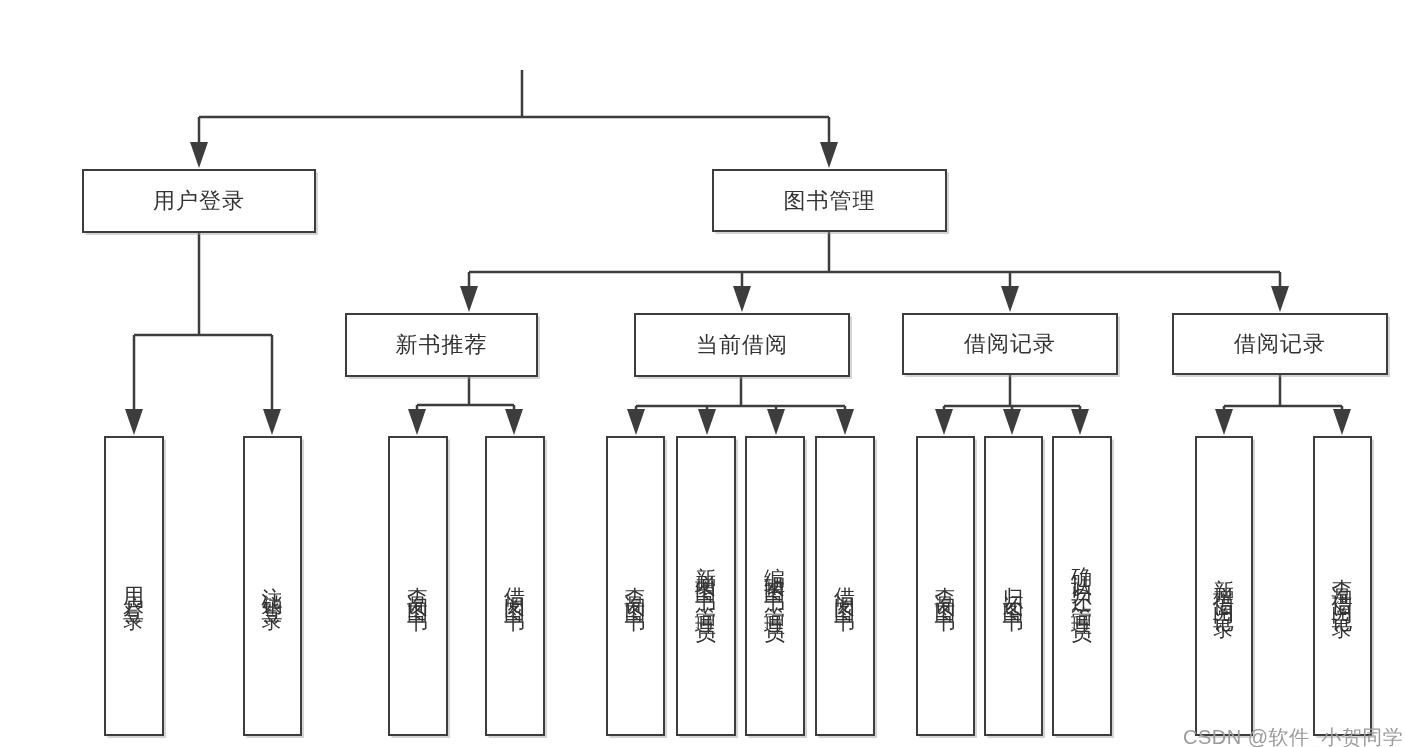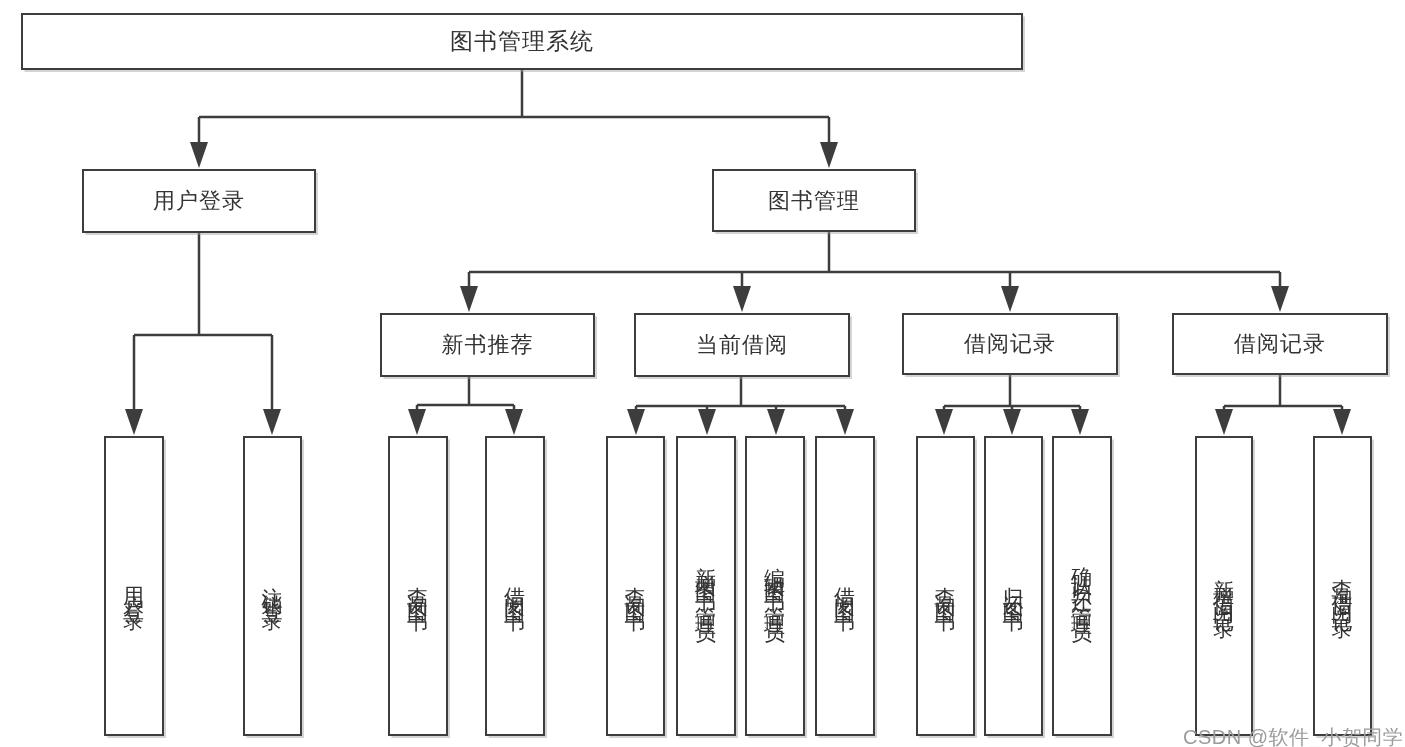--- a/index.html
+++ b/index.html
@@ -98,32 +98,29 @@
       <polygon points="767,409 785,409 776,435"></polygon>
       <polygon points="836,409 854,409 845,435"></polygon>
       <polygon points="935,409 953,409 944,435"></polygon>
       <polygon points="1003,409 1021,409 1012,435"></polygon>
       <polygon points="1071,409 1089,409 1080,435"></polygon>
       <polygon points="1215,409 1233,409 1224,435"></polygon>
       <polygon points="1333,409 1351,409 1342,435"></polygon>
     </g>
   </svg>
 
-  <div class="box" style="left:21px;top:13px;width:1002px;height:57px">
-    <span class="hlabel root-label">图书管理系统</span>
-  </div>
 
   <div class="box" style="left:82px;top:169px;width:234px;height:64px">
     <span class="hlabel">用户登录</span>
   </div>
-  <div class="box" style="left:712px;top:169px;width:204px;height:63px">
+  <div class="box" style="left:712px;top:169px;width:235px;height:63px">
     <span class="hlabel">图书管理</span>
   </div>
 
-  <div class="box" style="left:380px;top:313px;width:215px;height:64px">
+  <div class="box" style="left:345px;top:313px;width:193px;height:64px">
     <span class="hlabel">新书推荐</span>
   </div>
   <div class="box" style="left:634px;top:313px;width:216px;height:64px">
     <span class="hlabel">当前借阅</span>
   </div>
   <div class="box" style="left:902px;top:313px;width:216px;height:62px">
     <span class="hlabel">借阅记录</span>
   </div>
   <div class="box" style="left:1172px;top:313px;width:216px;height:62px">
     <span class="hlabel">借阅记录</span>

